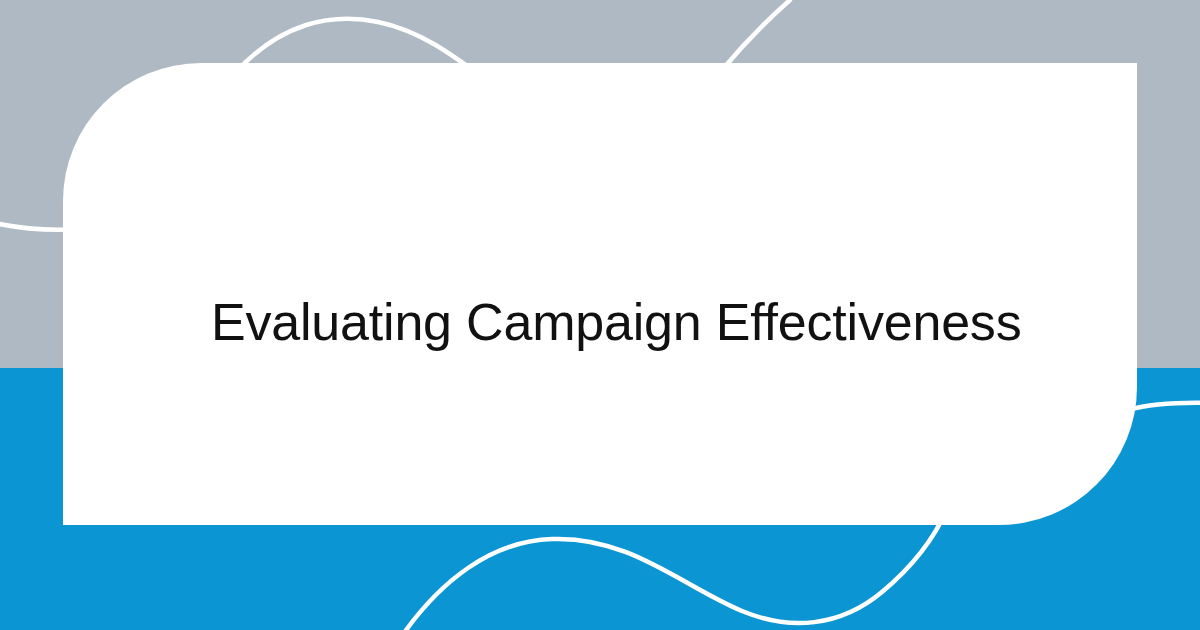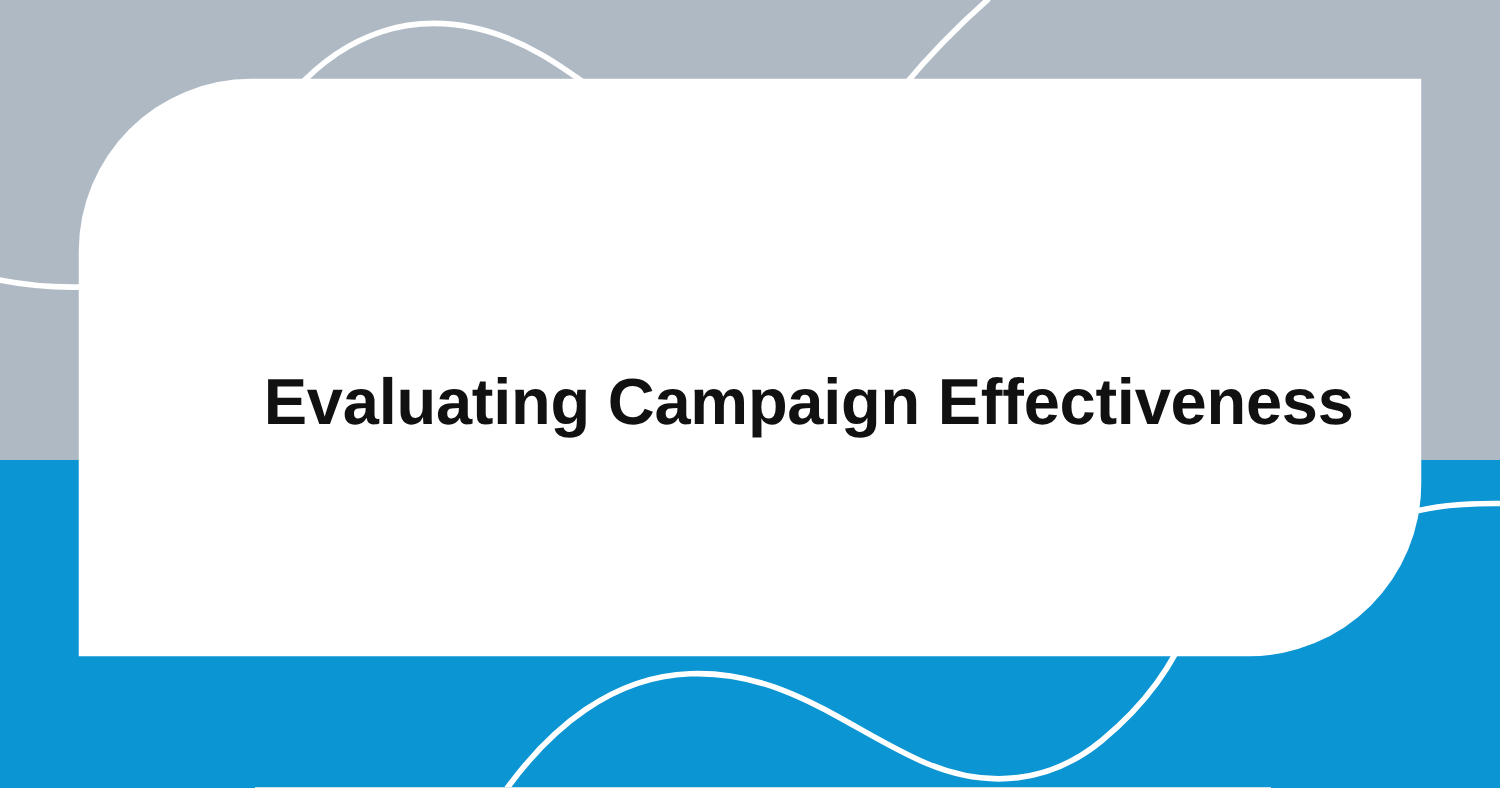--- a/index.html
+++ b/index.html
@@ -73,21 +73,21 @@
 
   
   .headline {
     position: absolute;
     left: 211px;
     top: 292px;
     width: 900px;
     margin: 0;
     font-family: "Liberation Sans", sans-serif;
     font-size: 52px;
-    font-weight: bold;
+    font-weight: normal;
     line-height: 60px;
     letter-spacing: -0.2px;
     color: #111111;
     white-space: nowrap;
   }
 </style>
 </head>
 <body>
 
 <div id="poster">

